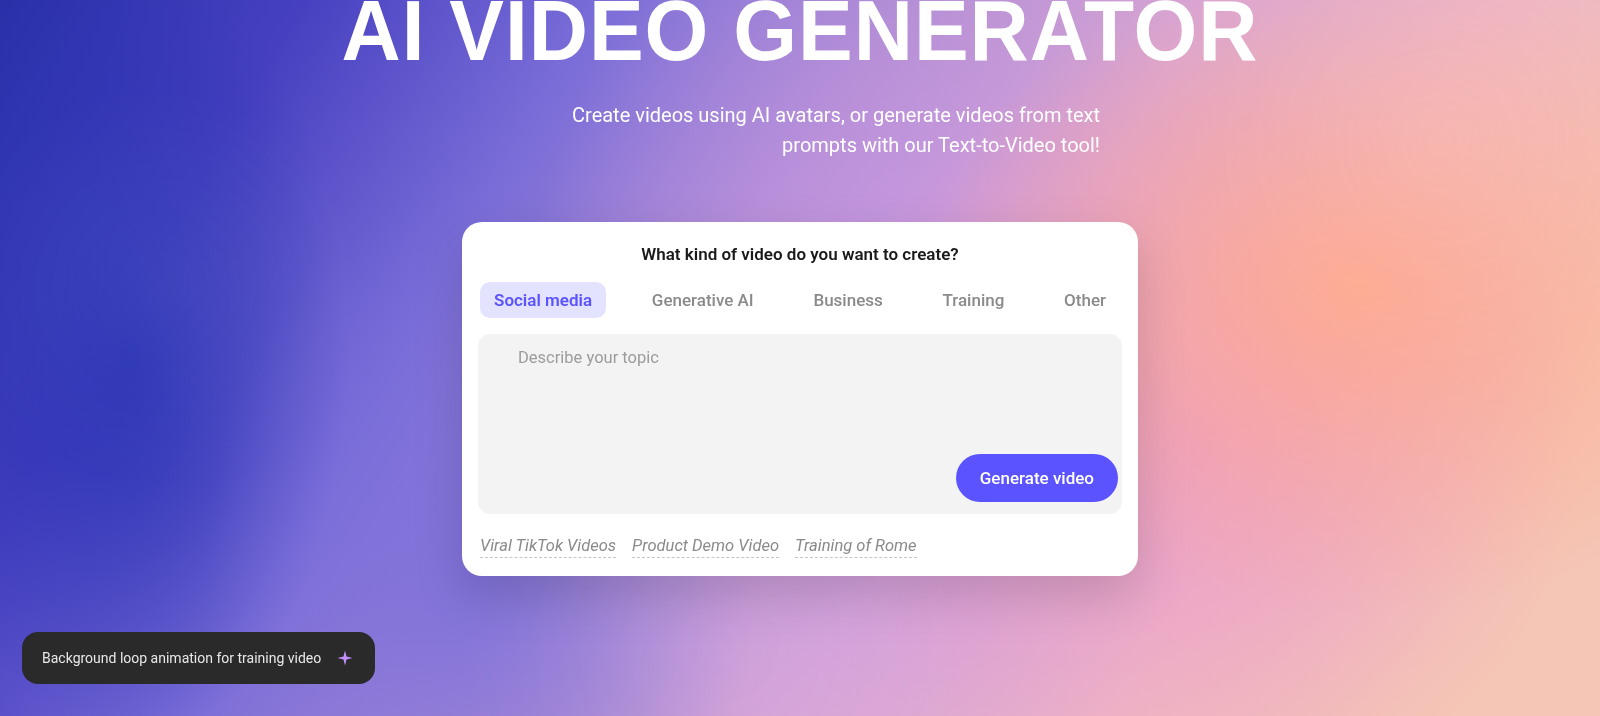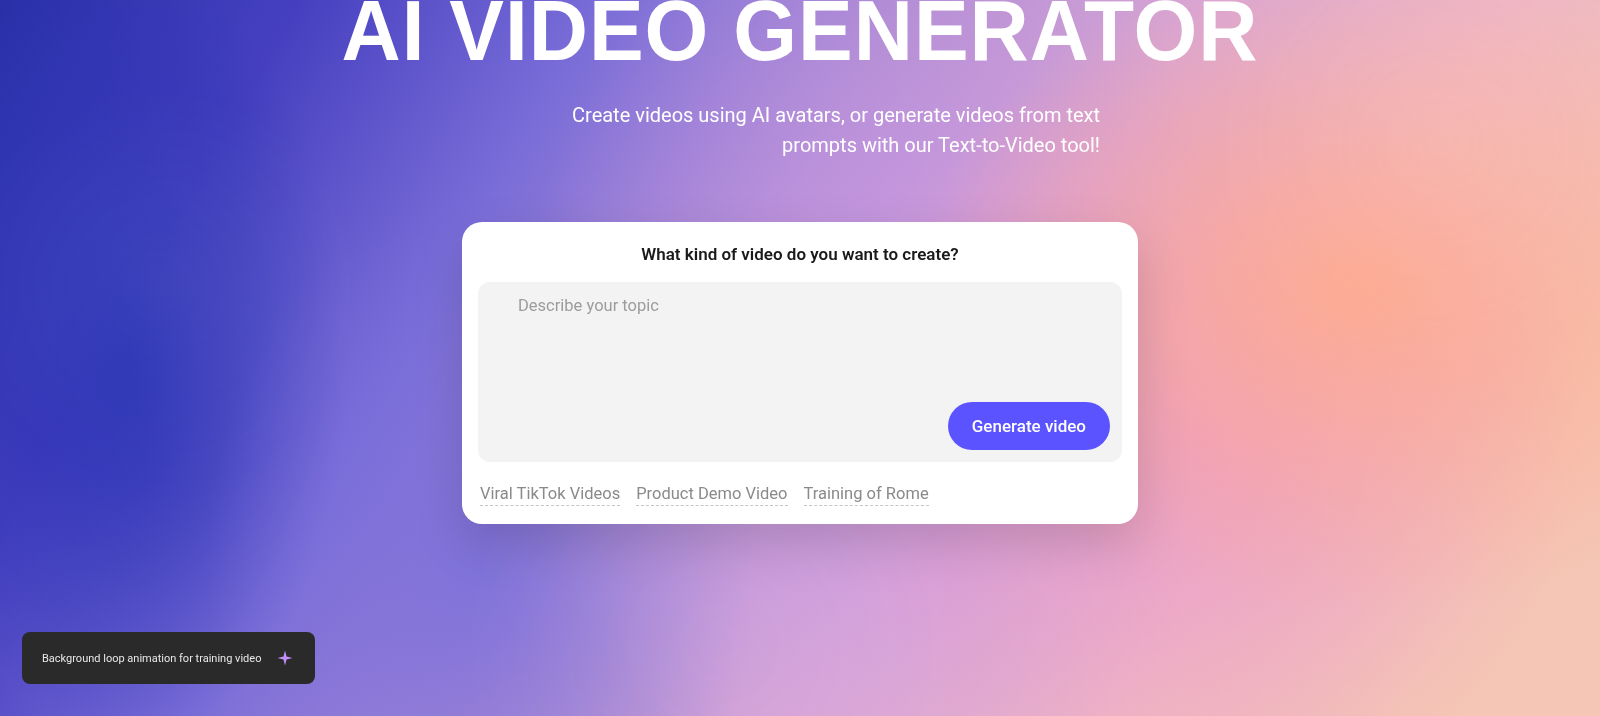--- a/index.html
+++ b/index.html
@@ -120,56 +120,57 @@
       outline: none;
       min-height: 100px;
       margin-left: 26px;
     }
     .textarea::placeholder {
       color: #9c9c9c;
     }
     .generate-btn {
       position: absolute;
       bottom: 12px;
-      right: 12px;
+      right: 4px;
       background: #5b53ff;
       color: #ffffff;
       border: none;
       border-radius: 999px;
       padding: 14px 24px;
       font-size: 17px;
       font-weight: 500;
       cursor: pointer;
       font-family: inherit;
     }
     .suggestions {
       display: flex;
       gap: 16px;
       margin-top: 22px;
       padding: 0 2px;
+      font-style: italic;
     }
     .suggestion {
       font-size: 16.5px;
       color: #8a8a8a;
       border-bottom: 1px dashed #c5c5c5;
       padding-bottom: 2px;
       cursor: pointer;
     }
     .toast {
       position: absolute;
       bottom: 32px;
       left: 22px;
       background: #2a2a2a;
       color: #e8e8e8;
-      border-radius: 8px;
+      border-radius: 16px;
       padding: 16px 20px;
       display: flex;
       align-items: center;
       gap: 14px;
-      font-size: 11px;
+      font-size: 14px;
       z-index: 3;
       justify-content: flex-end;
     }
     .spark-icon {
       width: 20px;
       height: 20px;
       display: inline-flex;
       align-items: center;
       justify-content: center;
     }
@@ -180,20 +181,27 @@
 <div class="background"></div>
 <div class="swirl"></div>
 
 <div class="content">
   <h1 class="title">AI VIDEO GENERATOR</h1>
   <p class="subtitle">Create videos using AI avatars, or generate videos from text prompts with our Text-to-Video tool!</p>
 
   <div class="card">
     <div class="prompt-label">What kind of video do you want to create?</div>
 
+    <div class="tabs">
+      <div class="tab active">Social media</div>
+      <div class="tab">Generative AI</div>
+      <div class="tab">Business</div>
+      <div class="tab">Training</div>
+      <div class="tab">Other</div>
+    </div>
 
     <div class="textarea-container">
       <textarea class="textarea" placeholder="Describe your topic" style=""></textarea>
       <button class="generate-btn">Generate video</button>
     </div>
 
     <div class="suggestions">
       <span class="suggestion">Viral TikTok Videos</span>
       <span class="suggestion">Product Demo Video</span>
       <span class="suggestion">Training of Rome</span>

